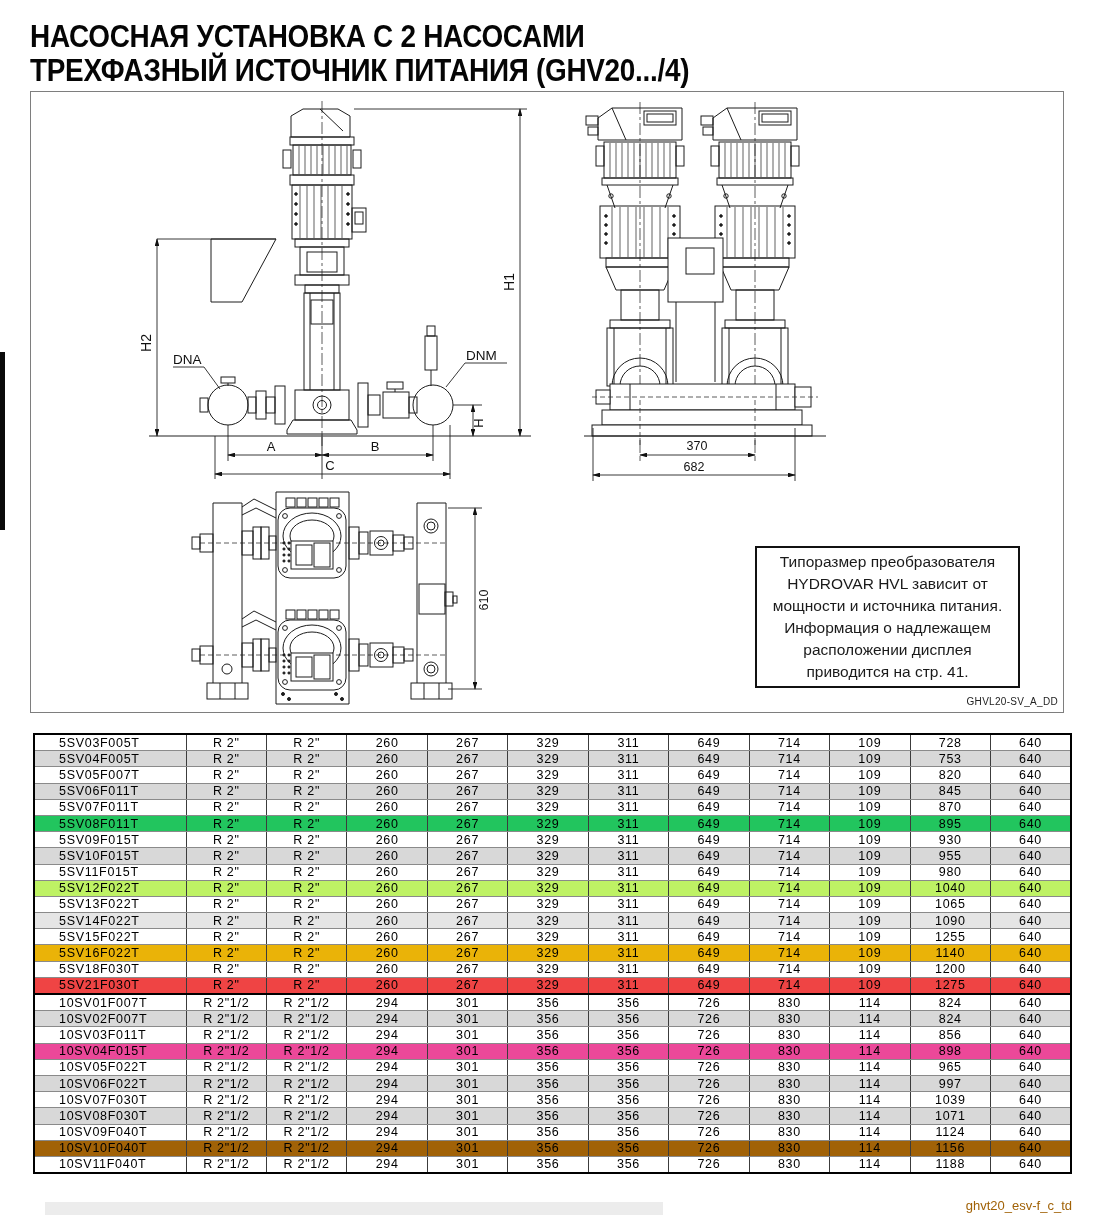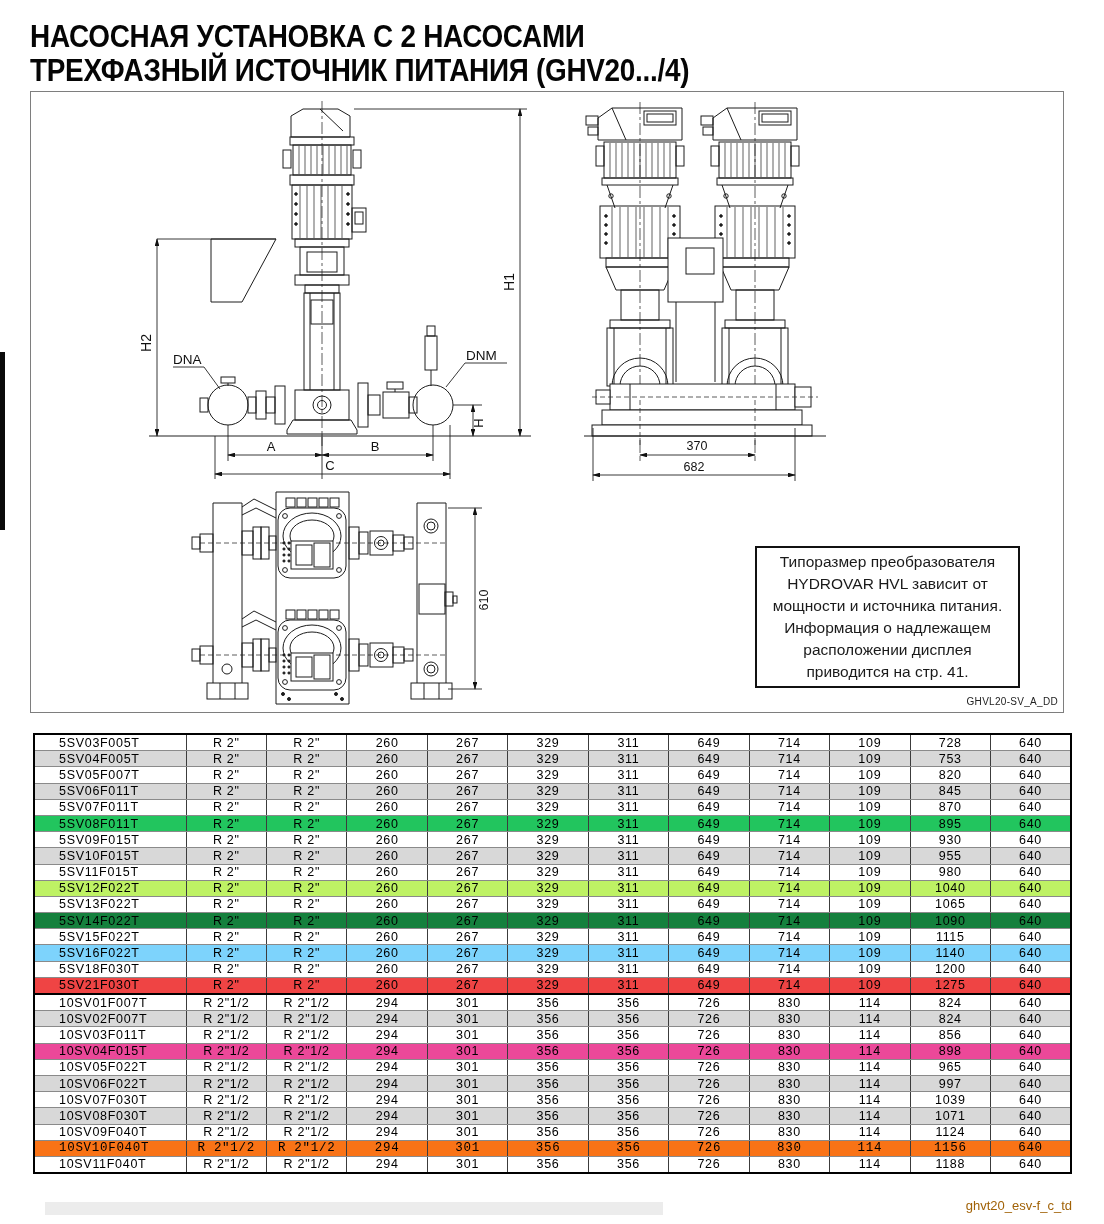--- a/index.html
+++ b/index.html
@@ -508,21 +508,21 @@
         <td>260</td>
         <td>267</td>
         <td>329</td>
         <td>311</td>
         <td>649</td>
         <td>714</td>
         <td>109</td>
         <td>1065</td>
         <td>640</td>
       </tr>
-      <tr style="background: #15803d;">
+      <tr style="background: #e5e5e5;">
         <td>5SV14F022T</td>
         <td>R 2"</td>
         <td>R 2"</td>
         <td>260</td>
         <td>267</td>
         <td>329</td>
         <td>311</td>
         <td>649</td>
         <td>714</td>
         <td>109</td>
@@ -533,24 +533,24 @@
         <td>5SV15F022T</td>
         <td>R 2"</td>
         <td>R 2"</td>
         <td>260</td>
         <td>267</td>
         <td>329</td>
         <td>311</td>
         <td>649</td>
         <td>714</td>
         <td>109</td>
-        <td>1115</td>
-        <td>640</td>
-      </tr>
-      <tr style="background: #7dd3fc;">
+        <td>1255</td>
+        <td>640</td>
+      </tr>
+      <tr style="background: #eab308;">
         <td>5SV16F022T</td>
         <td>R 2"</td>
         <td>R 2"</td>
         <td>260</td>
         <td>267</td>
         <td>329</td>
         <td>311</td>
         <td>649</td>
         <td>714</td>
         <td>109</td>
@@ -704,21 +704,21 @@
         <td>294</td>
         <td>301</td>
         <td>356</td>
         <td>356</td>
         <td>726</td>
         <td>830</td>
         <td>114</td>
         <td>1124</td>
         <td>640</td>
       </tr>
-      <tr style="background: #f97316; font-family: Liberation Mono, monospace;">
+      <tr style="background: #a16207;">
         <td>10SV10F040T</td>
         <td>R 2"1/2</td>
         <td>R 2"1/2</td>
         <td>294</td>
         <td>301</td>
         <td>356</td>
         <td>356</td>
         <td>726</td>
         <td>830</td>
         <td>114</td>

